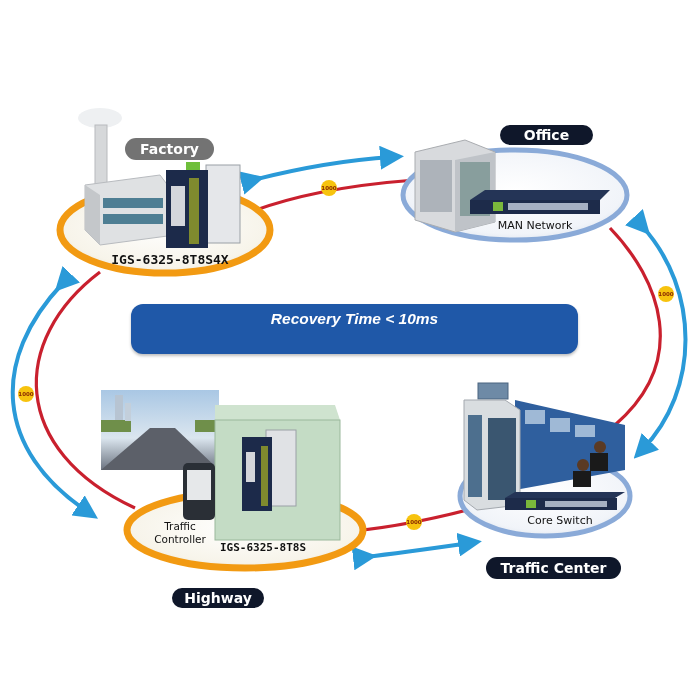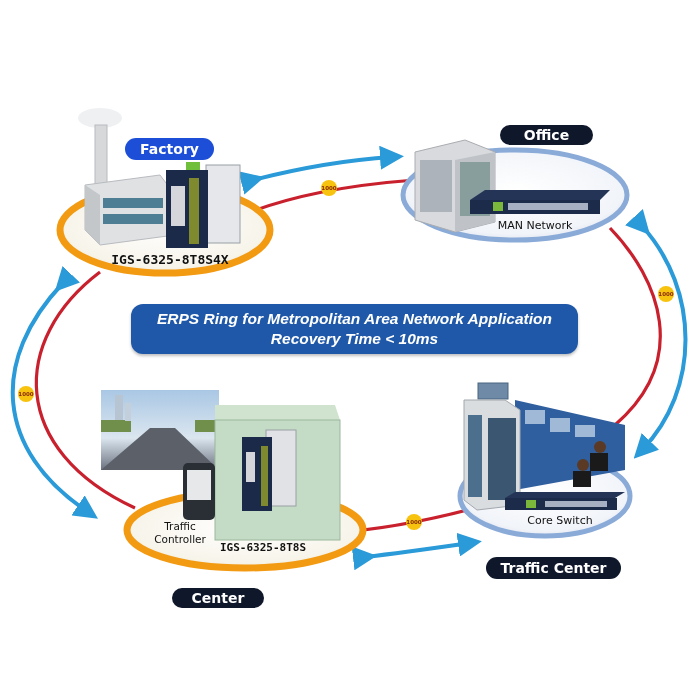--- a/index.html
+++ b/index.html
@@ -2,21 +2,21 @@
 <html><head>
 <meta charset="utf-8">
 <style>
   html, body { margin:0; padding:0; background:#ffffff; }
   body { width:699px; height:699px; position:relative; overflow:hidden; font-family:"DejaVu Sans", sans-serif; }
   #stage { position:absolute; left:0; top:0; width:699px; height:699px; }
   .pill {
     position:absolute; color:#fff; font-weight:bold; text-align:center;
     border-radius:14px; font-family:"DejaVu Sans", sans-serif;
   }
-  .pill.orange { background:#1d4ed8;text-align:center; }
+  .pill.orange { background:#737373;text-align:center; }
   .pill.blue { background:#0f172a; }
   .dev-label { position:absolute; font-family:"DejaVu Sans", sans-serif; color:#111; text-align:center; }
   .banner {
     position:absolute; left:131px; top:304px; width:447px; height:50px;
     background:#1f58a8; border-radius:12px;
     box-shadow: 0 2px 3px rgba(0,0,0,0.25);
     color:#fff; font-family:"Liberation Sans", sans-serif; font-style:italic; font-weight:bold;
     text-align:center; font-size:15.5px; line-height:20px; padding-top:5px; box-sizing:border-box;
   }
   .badge {
@@ -151,32 +151,31 @@
       <rect x="242" y="437" width="30" height="74" fill="#1c2a4a"></rect>
       <rect x="246" y="452" width="9" height="30" fill="#f4f4f4" opacity="0.85"></rect>
       <rect x="261" y="446" width="7" height="60" fill="#7f8a2e"></rect>
     </g>
   </g>
 </svg>
 
 <div class="pill orange" style="left:125px;top:138px;width:89px;height:22px;line-height:22px;font-size:14px;">Factory</div>
 <div class="pill blue" style="left:500px;top:125px;width:93px;height:20px;line-height:20px;font-size:14px;">Office</div>
 <div class="pill blue" style="left:486px;top:557px;width:135px;height:22px;line-height:22px;font-size:14px;">Traffic Center</div>
-<div class="pill blue" style="left:172px;top:588px;width:92px;height:20px;line-height:20px;font-size:14px;">Center</div>
+<div class="pill blue" style="left:172px;top:588px;width:92px;height:20px;line-height:20px;font-size:14px;">Highway</div>
 
 <div class="dev-label" style="left:100px;top:252px;width:140px;font-size:13px;font-weight:bold;font-family:'DejaVu Sans Mono', monospace;">IGS-6325-8T8S4X</div>
 <div class="dev-label" style="left:490px;top:219px;width:90px;font-size:11px;">MAN Network</div>
 <div class="dev-label" style="left:515px;top:514px;width:90px;font-size:11px;">Core Switch</div>
 <div class="dev-label" style="left:208px;top:541px;width:110px;font-size:11px;font-weight:bold;font-family:'DejaVu Sans Mono', monospace;">IGS-6325-8T8S</div>
 <div class="dev-label" style="left:145px;top:520px;width:70px;font-size:10.5px;line-height:13px;">
   <div>Traffic</div>
   <div>Controller</div>
 </div>
 
 <div class="badge" style="left:321px;top:180px;">1000</div>
 <div class="badge" style="left:658px;top:286px;">1000</div>
 <div class="badge" style="left:406px;top:514px;">1000</div>
 <div class="badge" style="left:18px;top:386px;">1000</div>
 
 <div class="banner">
-  <div>ERPS Ring for Metropolitan Area Network Application</div>
   <div>Recovery Time &lt; 10ms</div>
 </div>
 
 </body></html>

